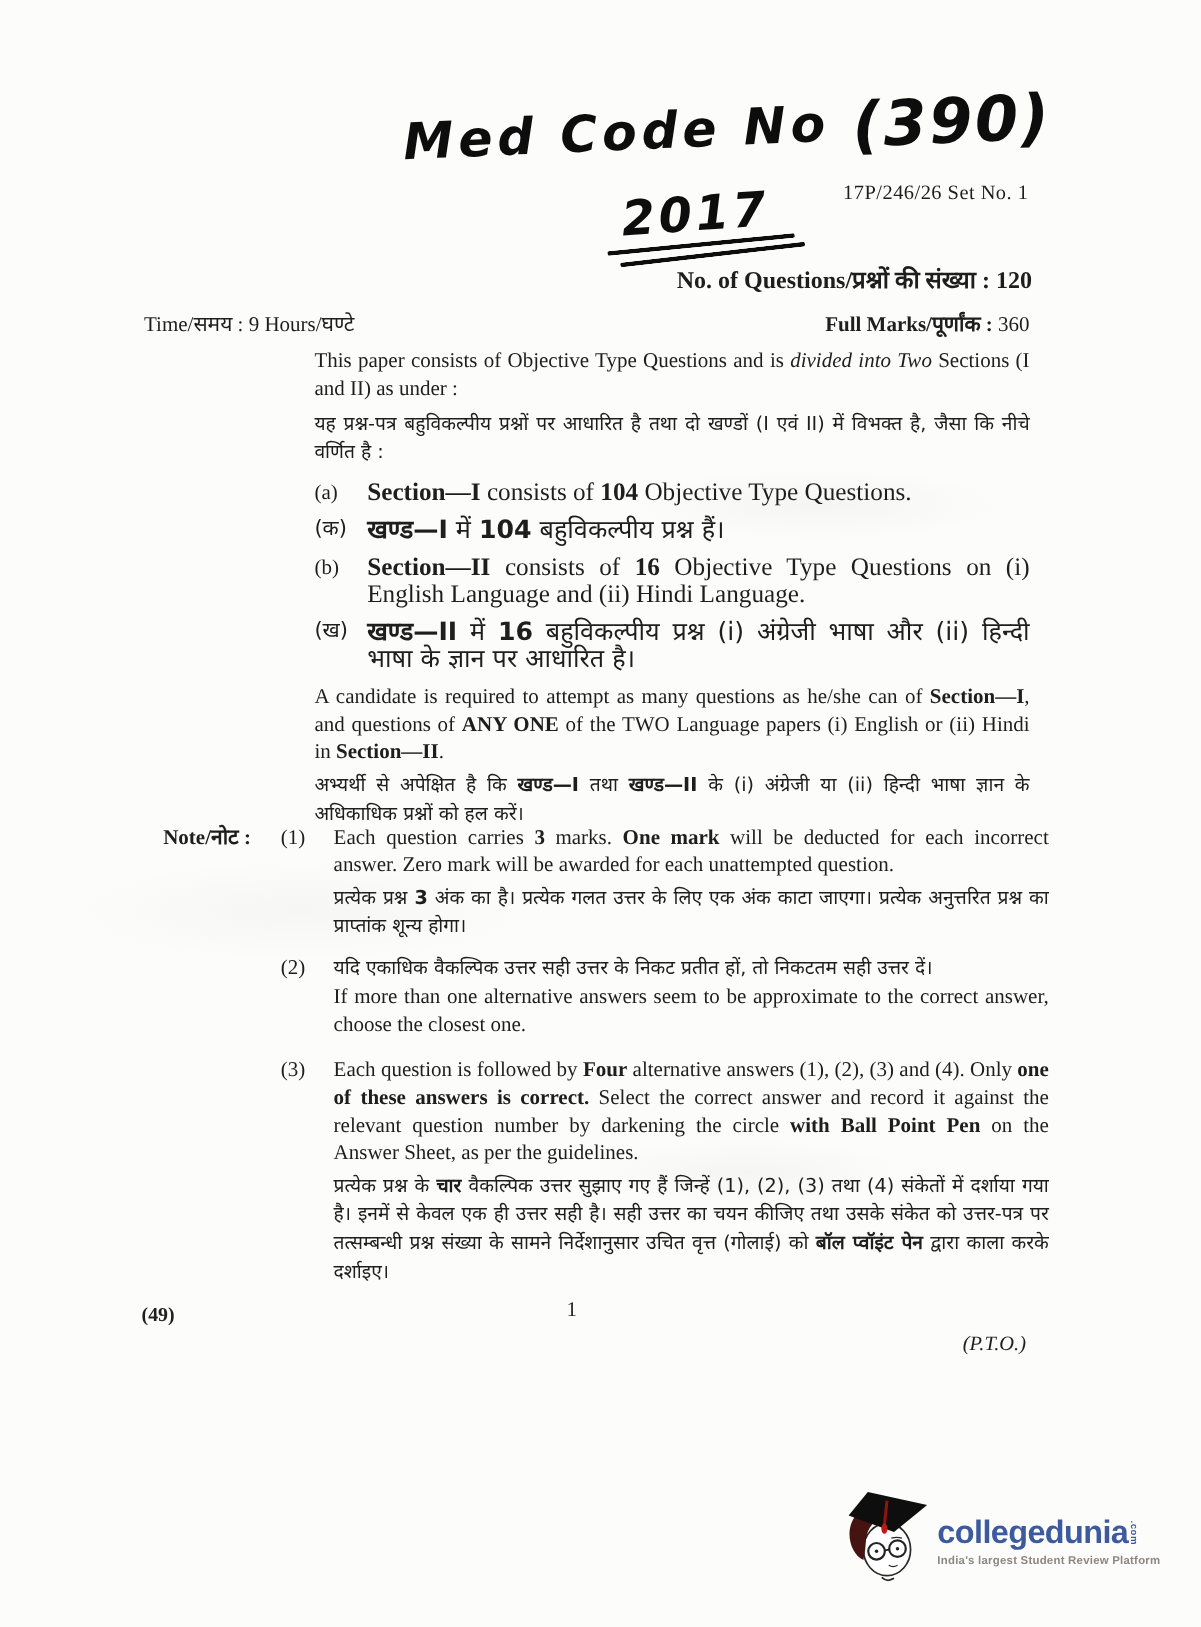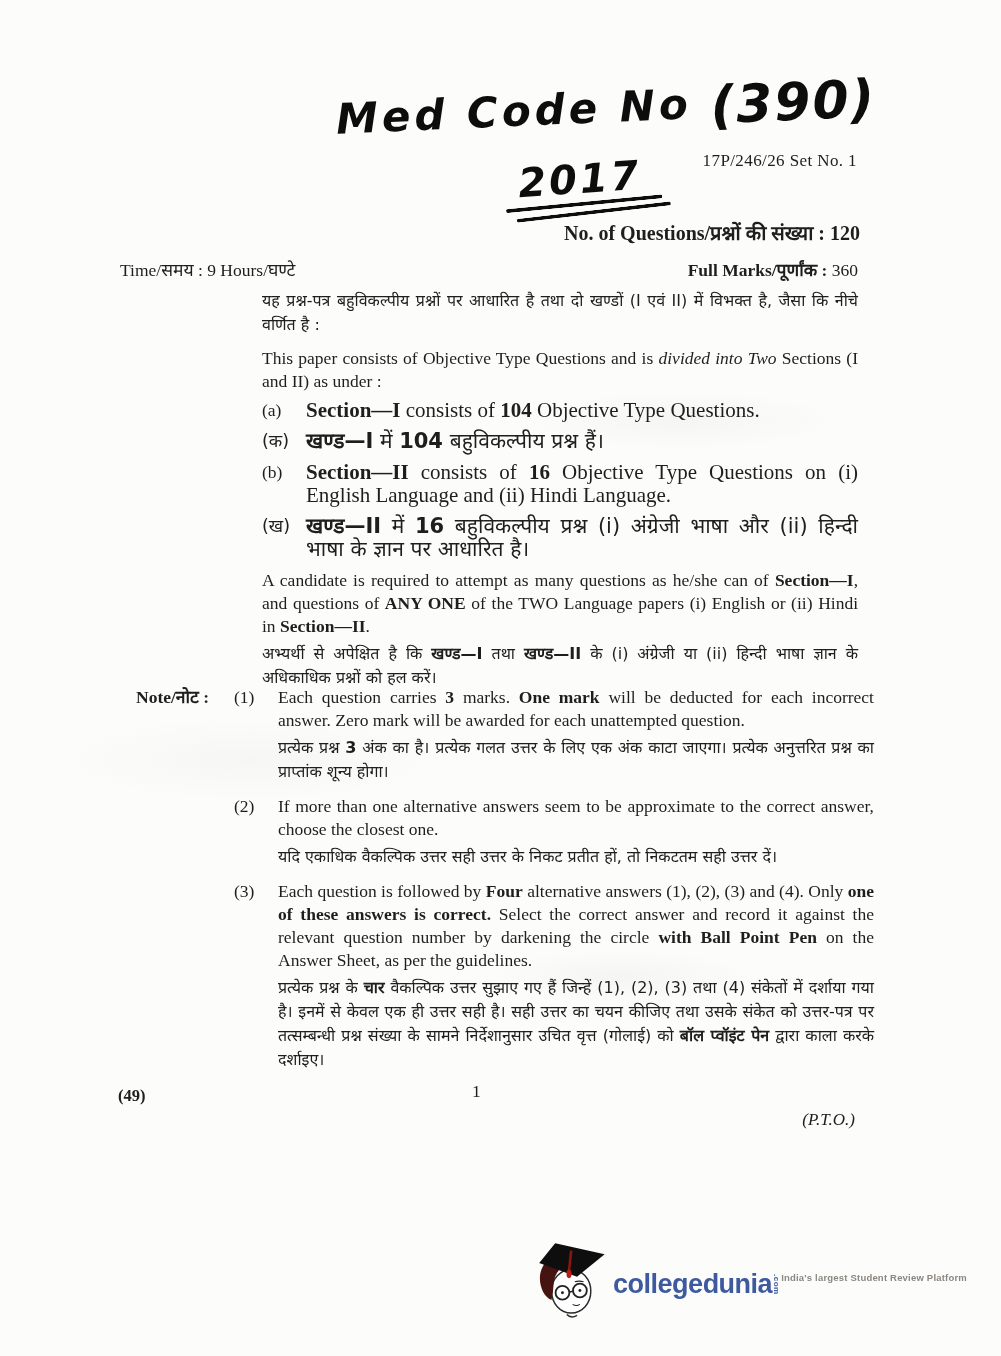--- a/index.html
+++ b/index.html
@@ -51,21 +51,21 @@
   .ncol .para{margin-left:0;width:auto;}
 
   
   .f49{position:absolute;left:118px;top:1086px;font-size:16.5px;font-weight:bold;}
   .fpage{position:absolute;left:472px;top:1081px;font-size:17.5px;}
   .fpto{position:absolute;right:146px;top:1110px;font-size:17px;font-style:italic;}
 
   
   .logo{position:absolute;right:34px;top:1238px;display:flex;align-items:center;gap:4px;}
   .logo svg{width:80px;height:92px;display:block;}
-  .brandcol{display:flex;flex-direction:row;}
+  .brandcol{display:flex;flex-direction:column;}
   .brandline{display:flex;align-items:flex-start;}
   .brand{font-family:"Liberation Sans","DejaVu Sans",sans-serif;font-weight:bold;font-size:27px;color:#3d5a9e;letter-spacing:-.5px;line-height:30px;}
   .tld{font-family:"Liberation Sans",sans-serif;font-size:8px;color:#3d5a9e;writing-mode:vertical-rl;margin-top:5px;font-weight:bold;letter-spacing:.5px;}
   .tagline{font-family:"Liberation Sans",sans-serif;font-size:9.5px;font-weight:bold;color:#8b8781;letter-spacing:.2px;margin-top:3px;white-space:nowrap;}
 </style>
 </head>
 <body>
 
 <div class="page">
 
@@ -80,22 +80,22 @@
   </div>
 
   <div class="paper-code">17P/246/26 Set No. 1</div>
   <div class="q-line">No. of Questions/प्रश्नों की संख्या : 120</div>
   <div class="tm-row">
     <span>Time/समय : 9 Hours/घण्टे</span>
     <span><span class="b">Full Marks/पूर्णांक : </span><span>360</span></span>
   </div>
 
   <div class="main">
+    <p class="para mb6"><span>This paper consists of Objective Type Questions and is </span><span class="i">divided into Two</span><span> Sections (I and II) as under :</span></p>
     <p class="para hi mb10"><span>यह प्रश्न-पत्र बहुविकल्पीय प्रश्नों पर आधारित है तथा दो खण्डों (I एवं II) में विभक्त है, जैसा कि नीचे वर्णित है :</span></p>
-    <p class="para mb6"><span>This paper consists of Objective Type Questions and is </span><span class="i">divided into Two</span><span> Sections (I and II) as under :</span></p>
 
     <div class="item mb8">
       <span class="marker">(a)</span>
       <span class="itext"><span class="b">Section—I</span><span> consists of </span><span class="b">104</span><span> Objective Type Questions.</span></span>
     </div>
     <div class="item hi mb8">
       <span class="marker">(क)</span>
       <span class="itext"><span class="b">खण्ड—I</span><span> में </span><span class="b">104</span><span> बहुविकल्पीय प्रश्न हैं।</span></span>
     </div>
     <div class="item mb8">
@@ -119,22 +119,22 @@
         <span class="num">(1)</span>
         <div class="ncol">
           <p class="para mb4"><span>Each question carries </span><span class="b">3</span><span> marks. </span><span class="b">One mark</span><span> will be deducted for each incorrect answer. Zero mark will be awarded for each unattempted question.</span></p>
           <p class="para hi"><span>प्रत्येक प्रश्न </span><span class="b">3</span><span> अंक का है। प्रत्येक गलत उत्तर के लिए एक अंक काटा जाएगा। प्रत्येक अनुत्तरित प्रश्न का प्राप्तांक शून्य होगा।</span></p>
         </div>
       </div>
 
       <div class="nitem">
         <span class="num">(2)</span>
         <div class="ncol">
+          <p class="para hi"><span>यदि एकाधिक वैकल्पिक उत्तर सही उत्तर के निकट प्रतीत हों, तो निकटतम सही उत्तर दें।</span></p>
           <p class="para mb4"><span>If more than one alternative answers seem to be approximate to the correct answer, choose the closest one.</span></p>
-          <p class="para hi"><span>यदि एकाधिक वैकल्पिक उत्तर सही उत्तर के निकट प्रतीत हों, तो निकटतम सही उत्तर दें।</span></p>
         </div>
       </div>
 
       <div class="nitem">
         <span class="num">(3)</span>
         <div class="ncol">
           <p class="para mb4"><span>Each question is followed by </span><span class="b">Four</span><span> alternative answers (1), (2), (3) and (4). Only </span><span class="b">one of these answers is correct.</span><span> Select the correct answer and record it against the relevant question number by darkening the circle </span><span class="b">with Ball Point Pen</span><span> on the Answer Sheet, as per the guidelines.</span></p>
           <p class="para hi"><span>प्रत्येक प्रश्न के </span><span class="b">चार</span><span> वैकल्पिक उत्तर सुझाए गए हैं जिन्हें (1), (2), (3) तथा (4) संकेतों में दर्शाया गया है। इनमें से केवल एक ही उत्तर सही है। सही उत्तर का चयन कीजिए तथा उसके संकेत को उत्तर-पत्र पर तत्सम्बन्धी प्रश्न संख्या के सामने निर्देशानुसार उचित वृत्त (गोलाई) को </span><span class="b">बॉल प्वॉइंट पेन</span><span> द्वारा काला करके दर्शाइए।</span></p>
         </div>
       </div>

